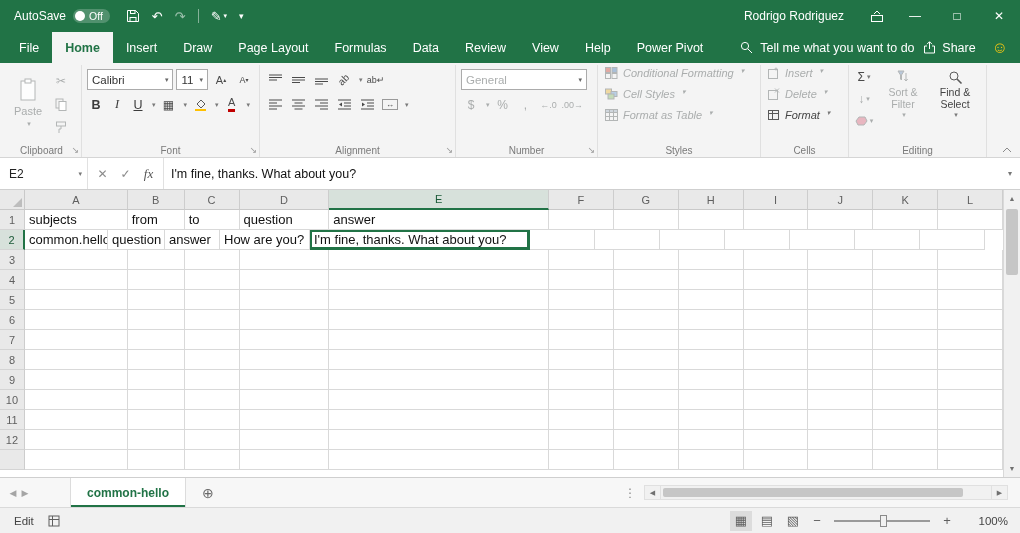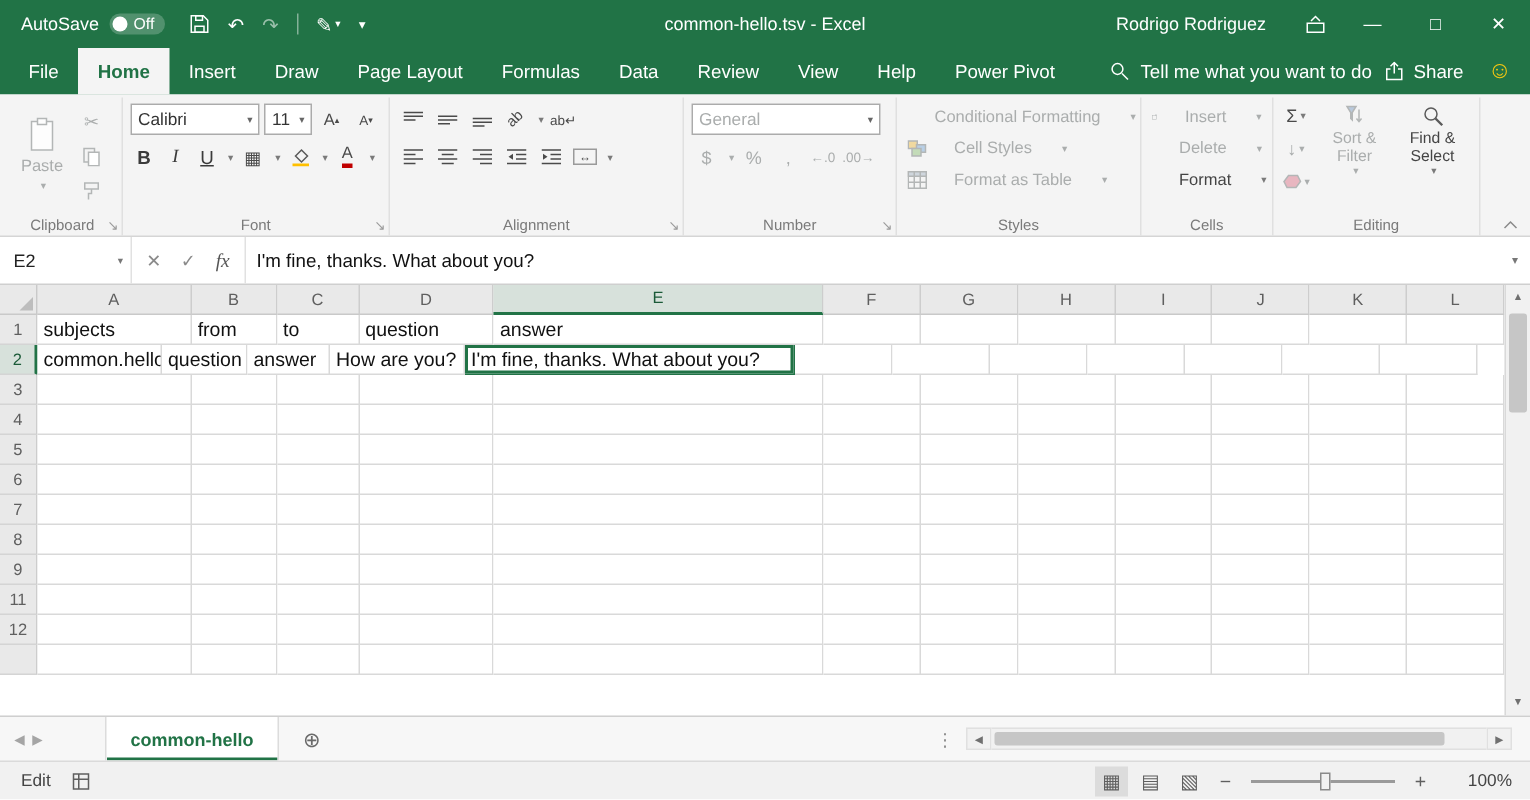--- a/index.html
+++ b/index.html
@@ -46,21 +46,21 @@
   .ic{height:20px;min-width:20px;display:inline-flex;align-items:center;justify-content:center;
     font-size:12px;color:#4a4a4a;}
   .frow{display:flex;align-items:center;gap:3px;height:25px;}
   .combo{height:21px;border:1px solid #ababab;background:#fff;display:flex;align-items:center;
     font-size:11.5px;padding:0 4px;color:#333;}
   .cdd{margin-left:auto;font-size:7px;color:#666;padding-left:5px;}
   .fmt{font-size:12.5px;width:18px;text-align:center;color:#3b3b3b;}
   .paste{display:flex;flex-direction:column;align-items:center;justify-content:center;
     width:42px;height:72px;font-size:11px;gap:3px;}
   .cbcol{display:flex;flex-direction:column;gap:3px;margin-left:2px;margin-top:4px;}
-  .srow{display:flex;align-items:center;gap:18px;height:21px;font-size:11px;color:#444;padding:0 2px;white-space:nowrap;}
+  .srow{display:flex;gap:5px;height:21px;font-size:11px;color:#444;padding:0 2px;white-space:nowrap;font-style:italic;}
   .bigbtn{width:52px;display:flex;flex-direction:column;align-items:center;gap:1px;
     font-size:10.5px;line-height:1.15;color:#444;padding-top:3px;text-align:center;}
   .estack{display:flex;flex-direction:column;gap:2px;margin-right:3px;}
   .rotab{display:inline-block;transform:rotate(-45deg);font-size:10px;color:#4a4a4a;}
   .mergebox{display:inline-flex;align-items:center;justify-content:center;width:16px;height:11px;
     border:1px solid #9a9a9a;font-size:8px;color:#4a4a4a;}
   .collapse{position:absolute;right:8px;bottom:4px;}
 
   
   #formulabar{position:absolute;top:158px;left:0;width:1020px;height:32px;background:#fff;
@@ -146,21 +146,20 @@
           <rect x="4" y="8.5" width="6" height="4" fill="none" stroke="#fff"></rect>
           <rect x="4.5" y="1.5" width="4.5" height="3" fill="none" stroke="#fff"></rect>
         </svg>
     </span>
     <span class="qbtn">↶</span>
     <span class="qbtn dim">↷</span>
     <span class="sep"></span>
     <span class="qbtn">✎<span class="dd" style="color:#fff;">▾</span></span>
     <span class="qbtn" style="font-size:9px;">▾</span>
   </div>
-  <div class="wtitle">common-hello.tsv  -  Excel</div>
   <div class="tb-right">
     <span class="username">Rodrigo Rodriguez</span>
     <span class="ribopt">
       <svg width="14" height="13" viewBox="0 0 14 13">
           <path d="M4 4 L7 1 L10 4" fill="none" stroke="#fff"></path>
           <rect x="1.5" y="5.5" width="11" height="6" fill="none" stroke="#fff"></rect>
         </svg>
     </span>
     <span class="winbtn">—</span>
     <span class="winbtn">□</span>
@@ -626,20 +625,35 @@
         <div class="gcell" style="width: 65px;"></div>
         <div class="gcell" style="width: 65px;"></div>
         <div class="gcell" style="width: 65px;"></div>
         <div class="gcell" style="width: 65px;"></div>
         <div class="gcell" style="width: 65px;"></div>
         <div class="gcell" style="width: 65px;"></div>
         <div class="gcell" style="width: 65px;"></div>
       </div>
       <div class="grow">
         <div class="rowhdr" style="width: 25px;">9</div>
+        <div class="gcell" style="width: 103px;"></div>
+        <div class="gcell" style="width: 57px;"></div>
+        <div class="gcell" style="width: 55px;"></div>
+        <div class="gcell" style="width: 90px;"></div>
+        <div class="gcell" style="width: 220px;"></div>
+        <div class="gcell" style="width: 65px;"></div>
+        <div class="gcell" style="width: 65px;"></div>
+        <div class="gcell" style="width: 65px;"></div>
+        <div class="gcell" style="width: 65px;"></div>
+        <div class="gcell" style="width: 65px;"></div>
+        <div class="gcell" style="width: 65px;"></div>
+        <div class="gcell" style="width: 65px;"></div>
+      </div>
+      <div class="grow">
+        <div class="rowhdr" style="width: 25px;">10</div>
         <div class="gcell" style="width: 103px;"></div>
         <div class="gcell" style="width: 57px;"></div>
         <div class="gcell" style="width: 55px;"></div>
         <div class="gcell" style="width: 90px;"></div>
         <div class="gcell" style="width: 220px;"></div>
         <div class="gcell" style="width: 65px;"></div>
         <div class="gcell" style="width: 65px;"></div>
         <div class="gcell" style="width: 65px;"></div>
         <div class="gcell" style="width: 65px;"></div>
         <div class="gcell" style="width: 65px;"></div>

